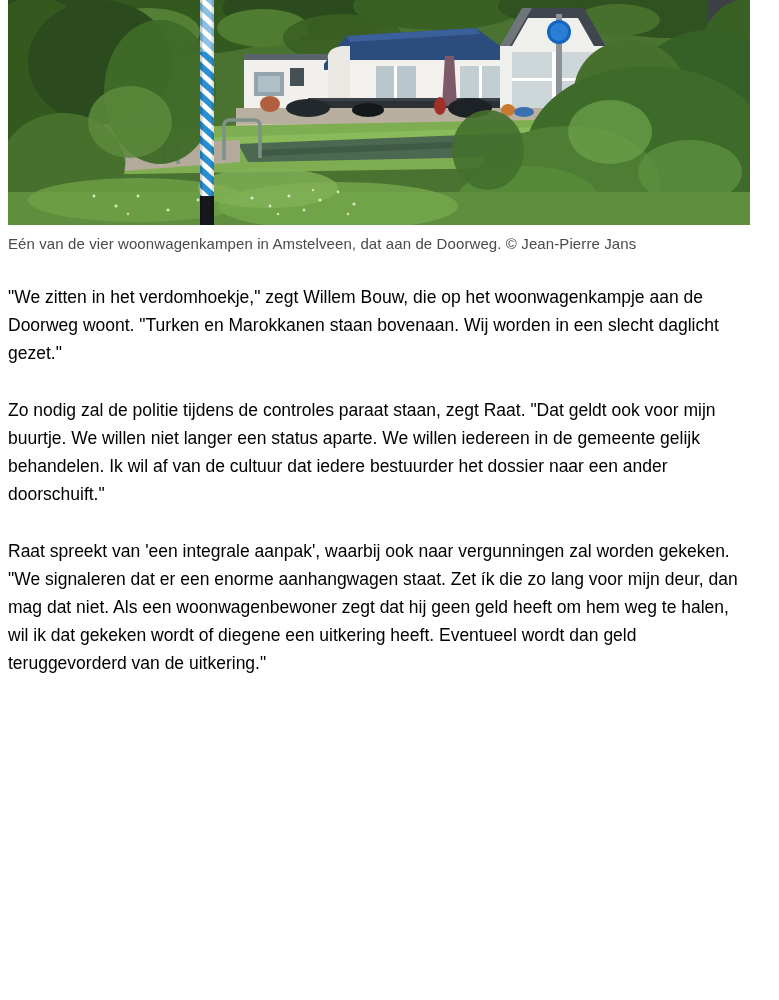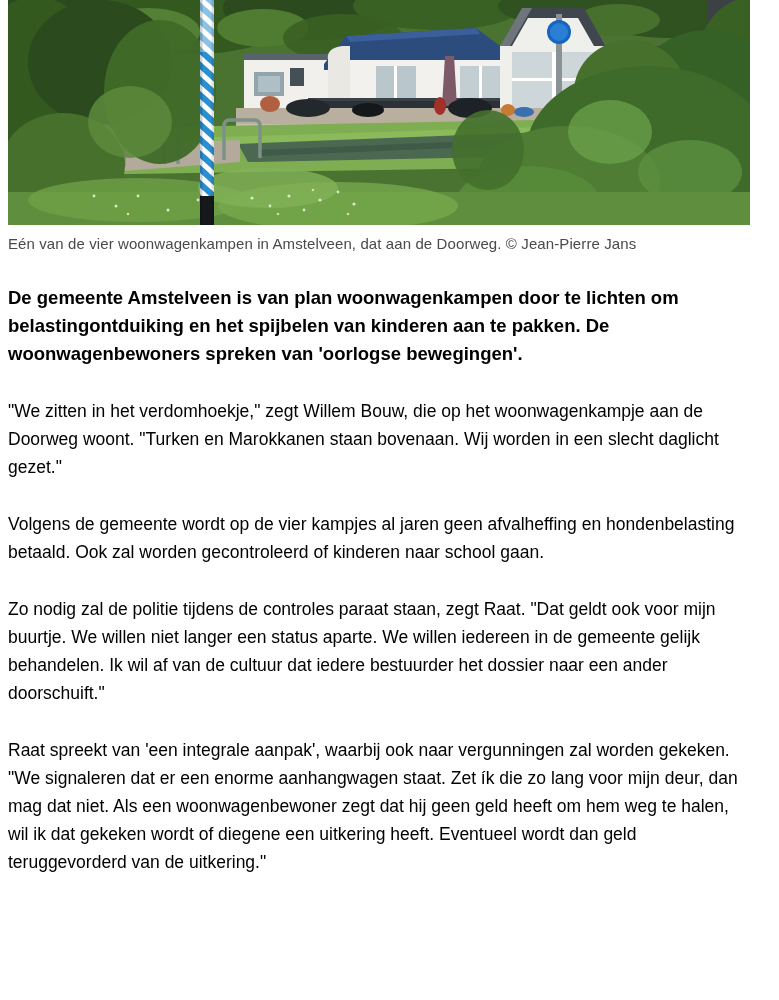--- a/index.html
+++ b/index.html
@@ -204,20 +204,18 @@
         </g>
       </svg>
     </div>
     <figcaption>
       <span>Eén van de vier woonwagenkampen in Amstelveen, dat aan de Doorweg.</span>
       <span>© Jean-Pierre Jans</span>
     </figcaption>
   </figure>
 
   <div class="body-text">
-    <p class="intro">De gemeente Amstelveen is van plan woonwagenkampen door te lichten om belastingontduiking en het spijbelen van kinderen aan te pakken. De woonwagenbewoners spreken van 'oorlogse bewegingen'.</p>
     <p class="para">"We zitten in het verdomhoekje," zegt Willem Bouw, die op het woonwagenkampje aan de Doorweg woont. "Turken en Marokkanen staan bovenaan. Wij worden in een slecht daglicht gezet."</p>
-    <p class="para">Volgens de gemeente wordt op de vier kampjes al jaren geen afvalheffing en hondenbelasting betaald. Ook zal worden gecontroleerd of kinderen naar school gaan.</p>
     <p class="para">Zo nodig zal de politie tijdens de controles paraat staan, zegt Raat. "Dat geldt ook voor mijn buurtje. We willen niet langer een status aparte. We willen iedereen in de gemeente gelijk behandelen. Ik wil af van de cultuur dat iedere bestuurder het dossier naar een ander doorschuift."</p>
     <p class="para">Raat spreekt van 'een integrale aanpak', waarbij ook naar vergunningen zal worden gekeken. "We signaleren dat er een enorme aanhangwagen staat. Zet ík die zo lang voor mijn deur, dan mag dat niet. Als een woonwagenbewoner zegt dat hij geen geld heeft om hem weg te halen, wil ik dat gekeken wordt of diegene een uitkering heeft. Eventueel wordt dan geld teruggevorderd van de uitkering."</p>
   </div>
 
 </div>
 
 </body></html>

